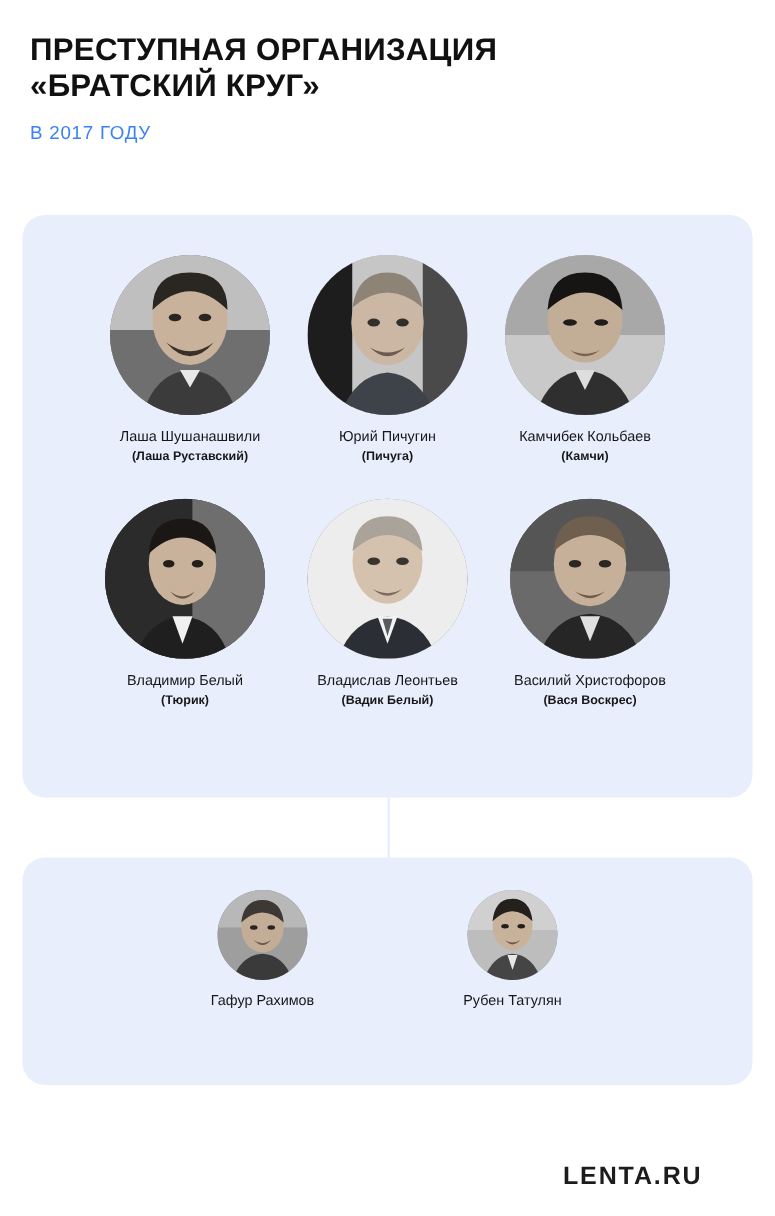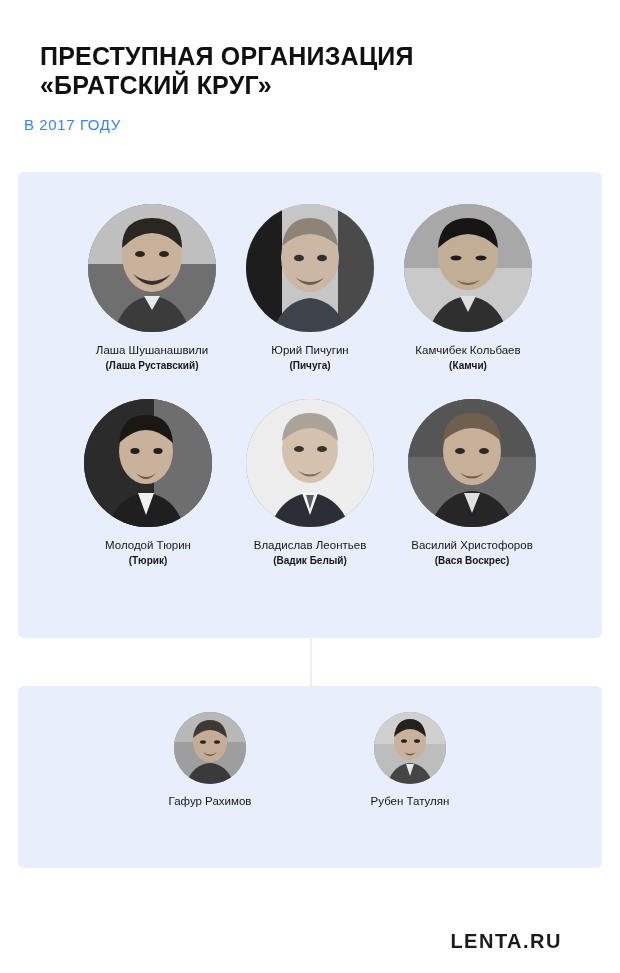--- a/index.html
+++ b/index.html
@@ -20,39 +20,39 @@
   .header {
     padding: 26px 24px 0 24px;
   }
   .title {
     font-size: 25px;
     line-height: 29px;
     font-weight: bold;
     letter-spacing: 0.2px;
     text-transform: uppercase;
     color: #111111;
-    margin: 16px;
+    margin: 0;
   }
   .subtitle {
     font-size: 15px;
     line-height: 18px;
     font-weight: normal;
     letter-spacing: 0.6px;
     text-transform: uppercase;
     color: #3b82f6;
     margin: 14px 0 0 0;
   }
 
   
   .panel {
     position: absolute;
     left: 18px;
     width: 584px;
     background: #e8eefb;
-    border-radius: 6px;
+    border-radius: 18px;
   }
   #panel-top {
     top: 172px;
     height: 466px;
   }
   #panel-bottom {
     top: 686px;
     height: 182px;
   }
 
@@ -223,21 +223,21 @@
           <rect x="70" y="0" width="58" height="128" fill="#6e6e6e"></rect>
           <ellipse cx="62" cy="52" rx="27" ry="33" fill="#c9b29c"></ellipse>
           <path d="M35 44 q27 -26 54 0 q-2 -28 -27 -28 q-25 0 -27 28z" fill="#1a1714"></path>
           <ellipse cx="51" cy="52" rx="4.6" ry="3" fill="#231e1a"></ellipse>
           <ellipse cx="74" cy="52" rx="4.6" ry="3" fill="#231e1a"></ellipse>
           <path d="M52 74 q10 8 20 0 q-10 12 -20 0z" fill="#6e574a"></path>
           <path d="M24 128 q10 -32 38 -34 q28 2 38 34z" fill="#1f1f1f"></path>
           <path d="M54 94 l8 22 l8 -22z" fill="#f0f0f0"></path>
         </svg>
       </div>
-      <div class="name">Молодой Тюрин</div>
+      <div class="name">Владимир Белый</div>
       <div class="alias">(Тюрик)</div>
     </div>
 
     <div class="person">
       <div class="photo photo-lg">
         <svg viewBox="0 0 128 128" preserveAspectRatio="xMidYMid slice">
           <rect width="128" height="128" fill="#ededed"></rect>
           <ellipse cx="64" cy="50" rx="28" ry="34" fill="#d4c1ae"></ellipse>
           <path d="M36 42 q28 -26 56 0 q-2 -28 -28 -28 q-26 0 -28 28z" fill="#a9a39a"></path>
           <ellipse cx="53" cy="50" rx="5" ry="3" fill="#3a342e"></ellipse>

